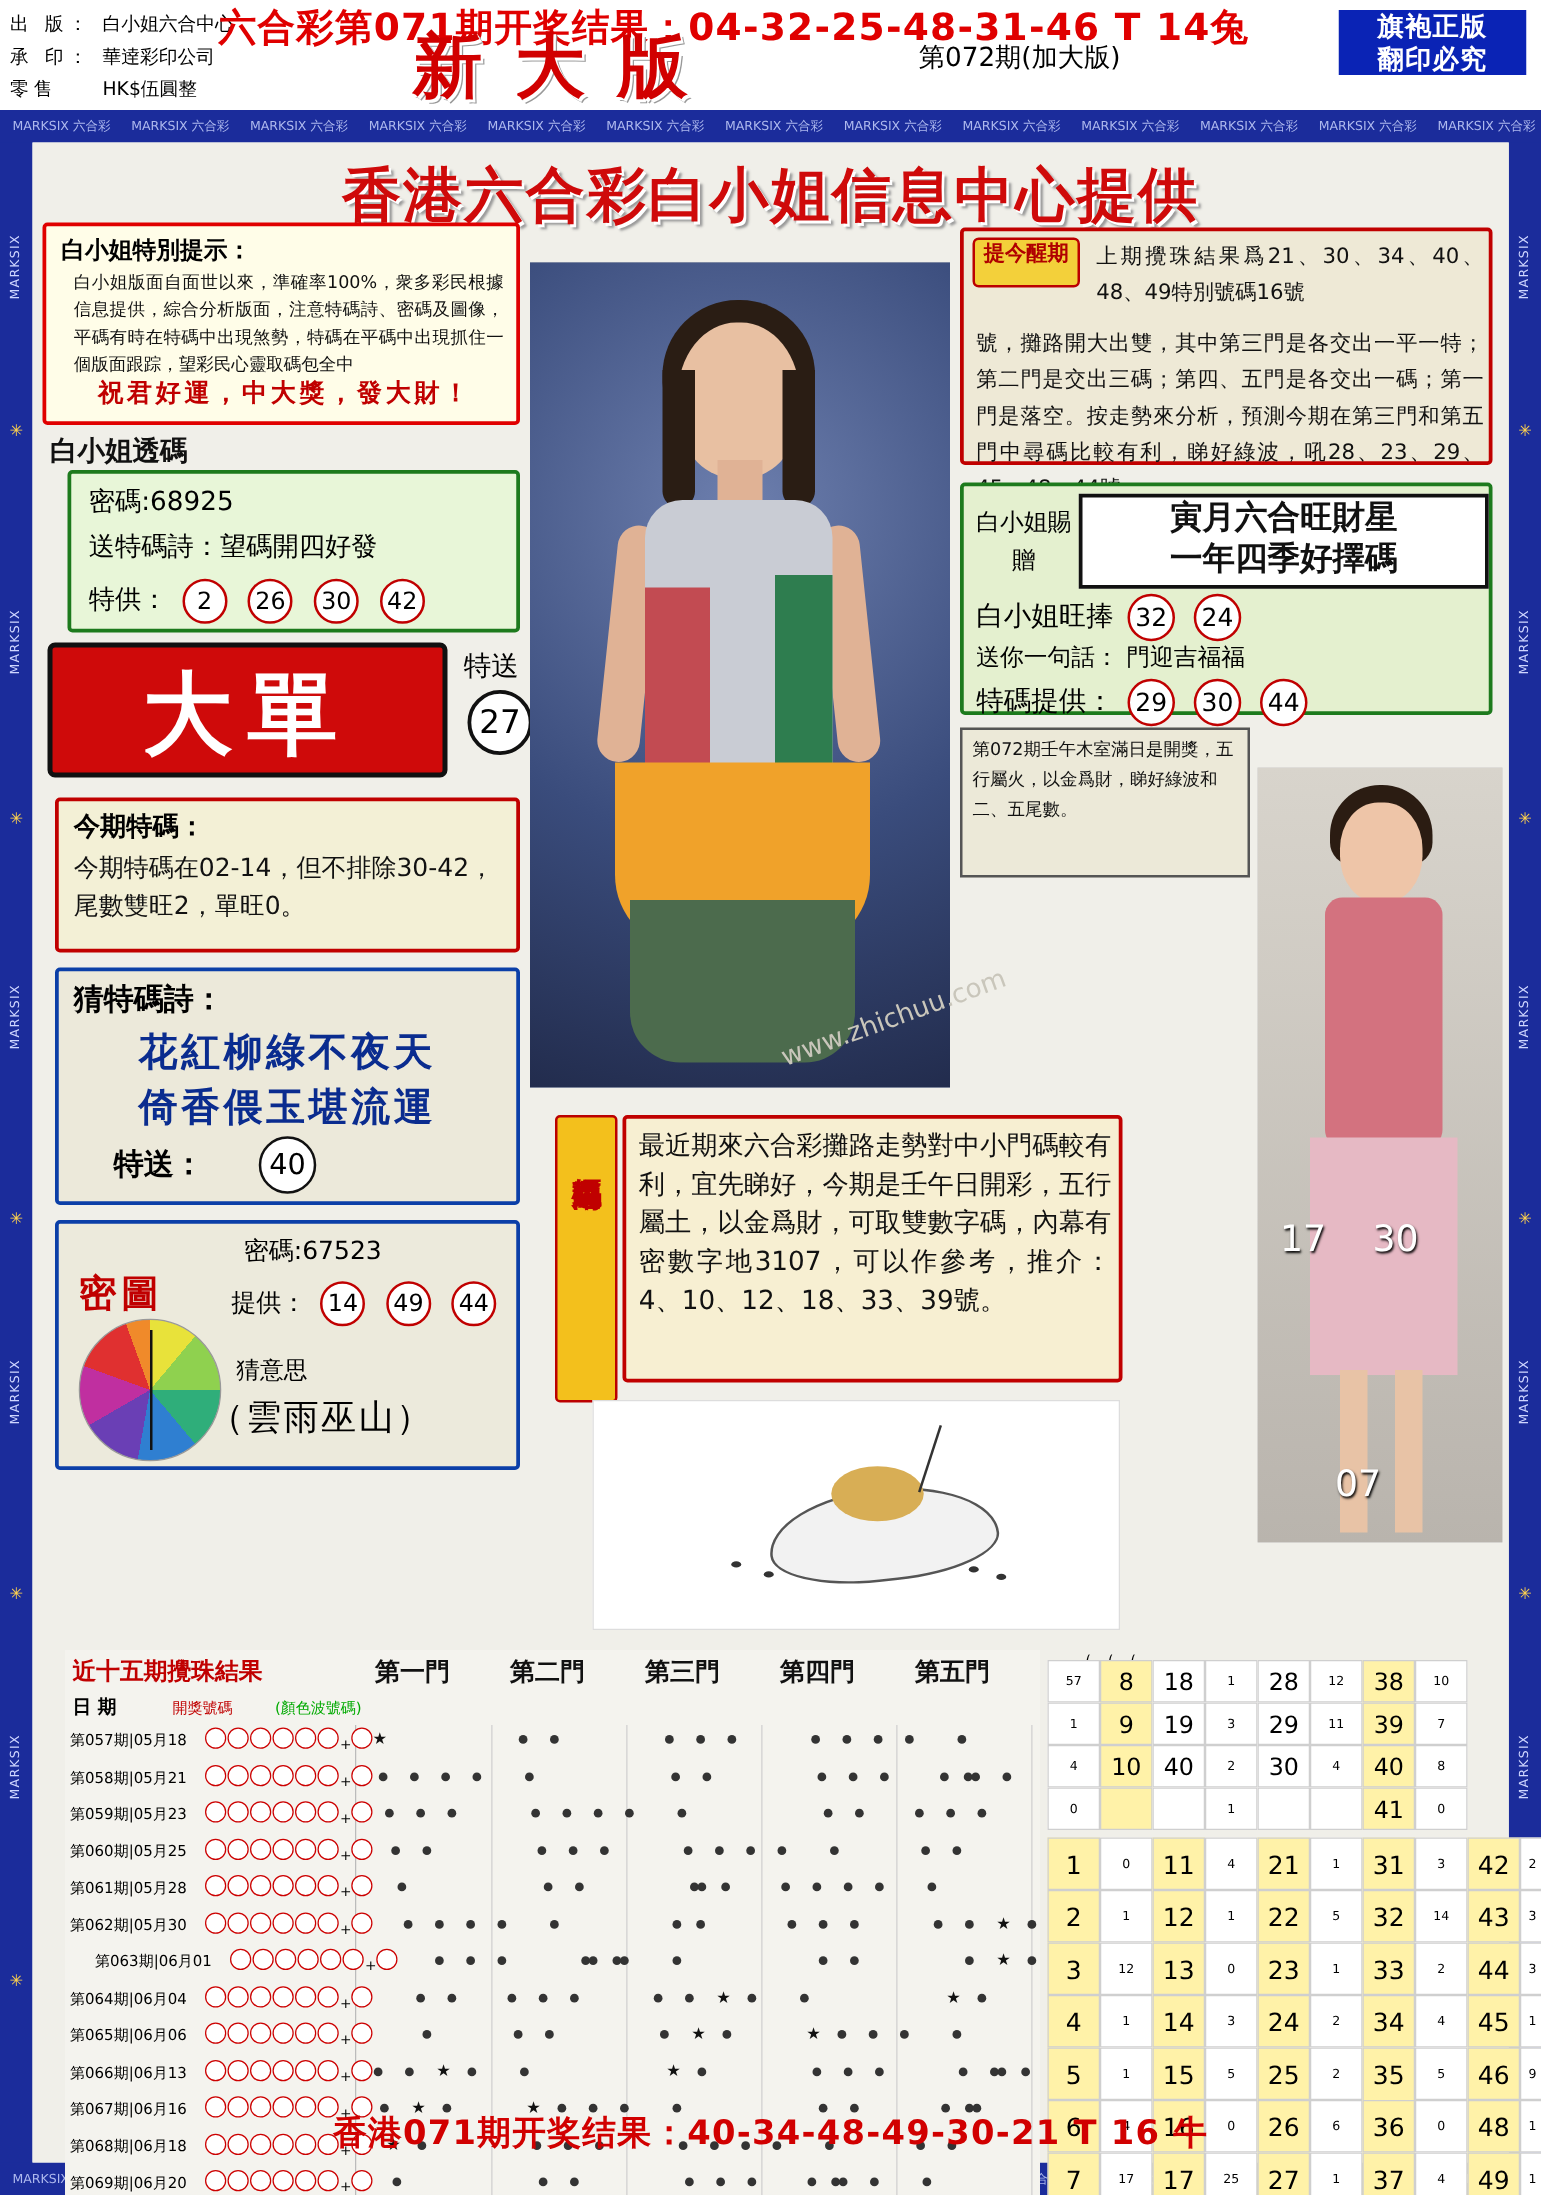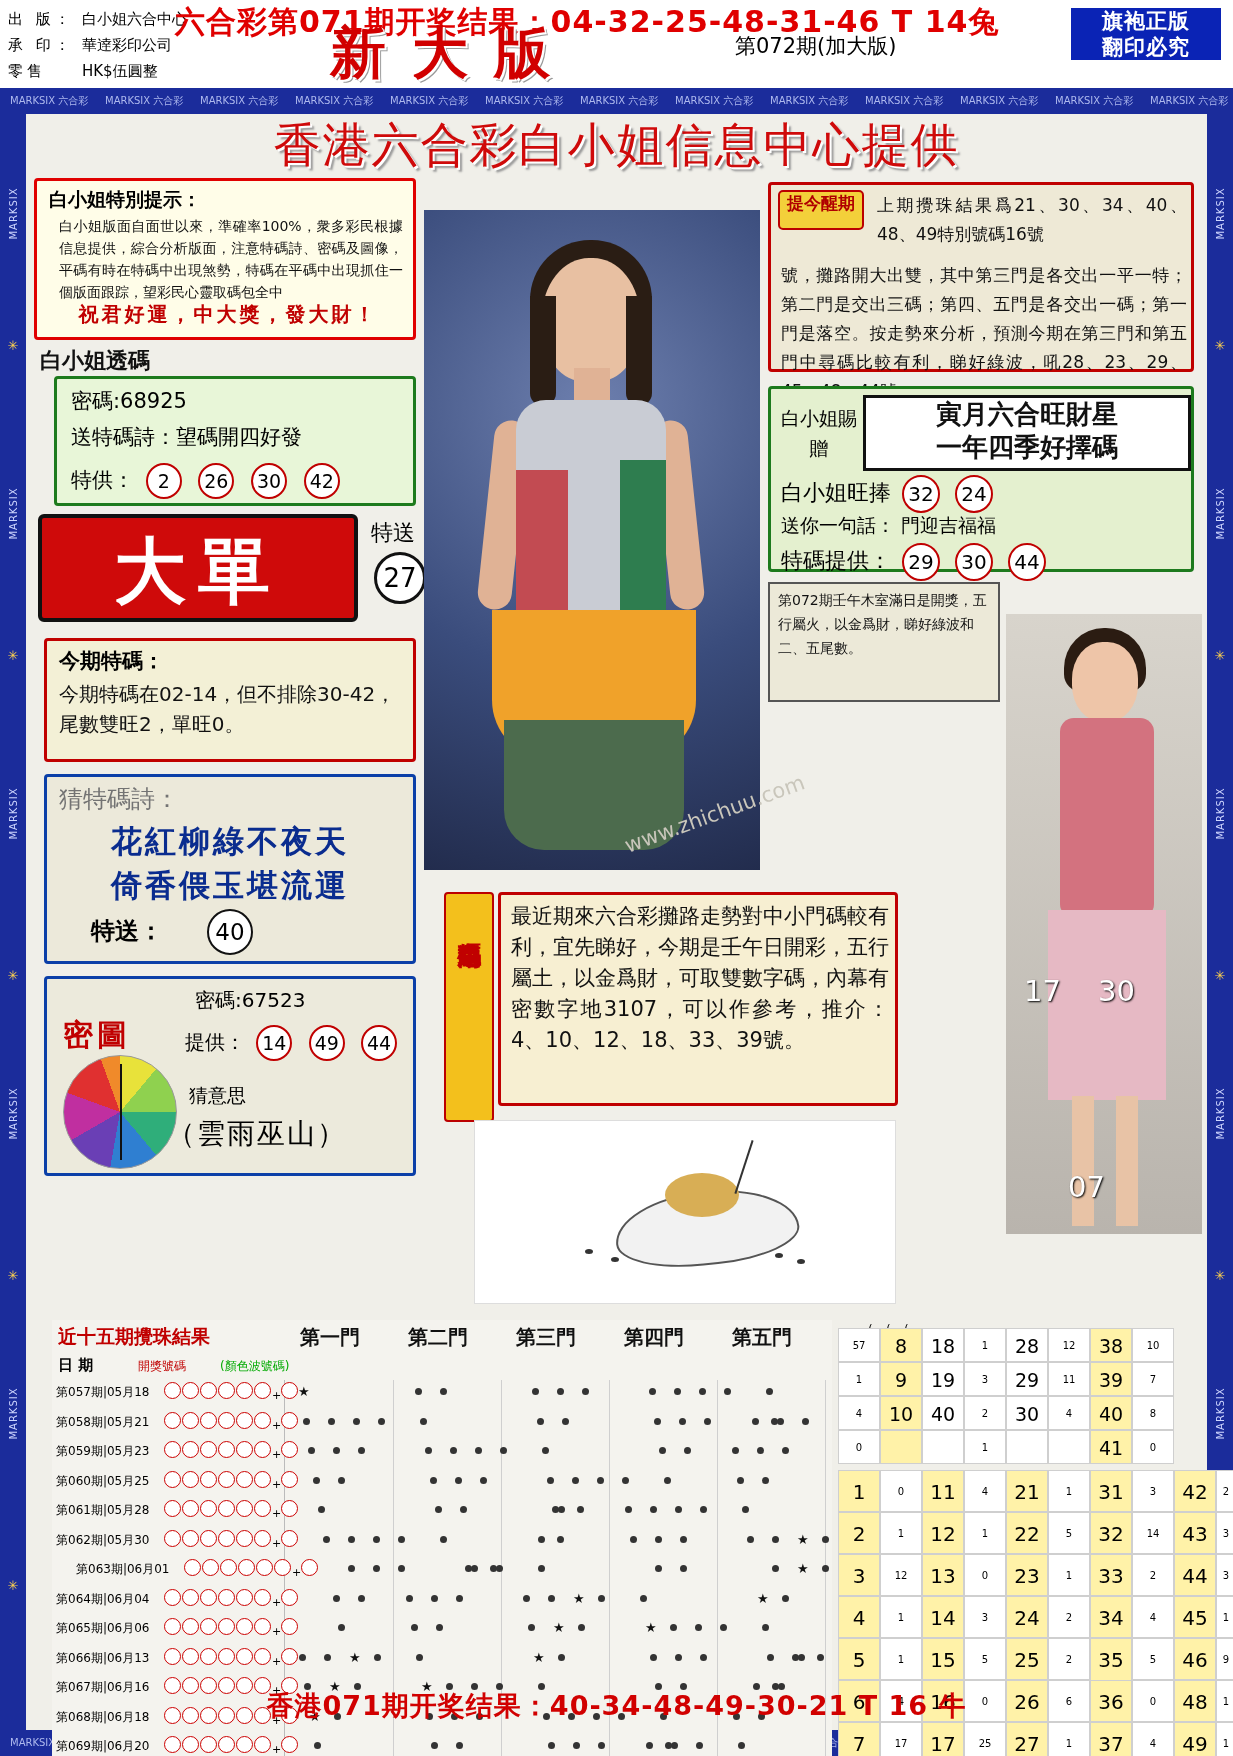--- a/index.html
+++ b/index.html
@@ -35,21 +35,21 @@
 
   
   .msbanner{position:absolute;left:0;width:1233px;height:26px;background:#1b2c9b;color:#aeb9ee;font-size:10px;}
   .msbanner.top{top:88px;}
   .msbanner.bottom{top:1730px;}
   .msbanner span{position:absolute;top:6px;}
 
   
   .body{position:absolute;left:26px;top:114px;width:1181px;height:1616px;background:#f0efe9;}
 
-  .maintitle{position:absolute;left:0;top:0;width:1181px;text-align:center;font-size:47px;font-weight:normal;
+  .maintitle{position:absolute;left:0;top:11px;width:1181px;text-align:center;font-size:47px;font-weight:bold;
     color:#cf0a0a;letter-spacing:2px;text-shadow:2px 2px 0 #ffffff,4px 4px 2px #999;font-family:"DejaVu Sans",sans-serif;}
 
   
   .box{position:absolute;box-sizing:border-box;}
   .tipbox{left:8px;top:64px;width:382px;height:162px;background:#fffde8;border:3px solid #e00000;border-radius:4px;}
   .tipbox .t{position:absolute;left:12px;top:6px;font-size:19px;color:#000;font-weight:bold;}
   .tipbox .p{position:absolute;left:22px;top:34px;width:344px;font-size:14px;line-height:22px;color:#111;text-align:justify;}
   .tipbox .bless{position:absolute;left:0;top:120px;width:382px;text-align:center;font-size:20px;color:#c00000;font-weight:bold;letter-spacing:3px;}
 
   .tmlabel{position:absolute;left:14px;top:232px;font-size:22px;font-weight:bold;color:#111;}
@@ -65,21 +65,21 @@
   .bigsingle .txt{position:absolute;left:0;top:6px;width:312px;text-align:center;font-size:72px;font-weight:bold;color:#ffffff;letter-spacing:12px;}
   .tesong{position:absolute;left:345px;top:404px;font-size:22px;color:#000;}
   .tesongball{position:absolute;left:348px;top:438px;width:46px;height:46px;border-radius:50%;border:3px solid #111;
     background:#fff;color:#000;font-size:26px;line-height:46px;text-align:center;}
 
   .thisterm{left:18px;top:524px;width:372px;height:124px;background:#f3f0d6;border:3px solid #c00000;border-radius:4px;}
   .thisterm .h{position:absolute;left:12px;top:6px;font-size:21px;color:#000;font-weight:bold;}
   .thisterm .p{position:absolute;left:12px;top:38px;width:346px;font-size:20px;line-height:30px;color:#111;}
 
   .guessbox{left:18px;top:660px;width:372px;height:190px;background:#ece9da;border:3px solid #0b3fa8;border-radius:4px;}
-  .guessbox .h{position:absolute;left:12px;top:6px;font-size:24px;color:#737373;font-weight:normal;}
+  .guessbox .h{position:absolute;left:12px;top:6px;font-size:24px;color:#000000;font-weight:bold;}
   .guessbox .v1{position:absolute;left:0;top:44px;width:366px;text-align:center;font-size:31px;color:#0a2c8f;font-weight:bold;letter-spacing:3px;}
   .guessbox .v2{position:absolute;left:0;top:88px;width:366px;text-align:center;font-size:31px;color:#0a2c8f;font-weight:bold;letter-spacing:3px;}
   .guessbox .s{position:absolute;left:44px;top:138px;font-size:24px;color:#000;font-weight:bold;}
   .guessbox .sb{position:absolute;left:160px;top:132px;width:42px;height:42px;border-radius:50%;border:2px solid #111;
     background:#fff;font-size:23px;line-height:42px;text-align:center;color:#000;}
 
   .mitu{left:18px;top:862px;width:372px;height:200px;background:#eceadc;border:3px solid #0b3fa8;border-radius:4px;}
   .mitu .h{position:absolute;left:16px;top:36px;font-size:30px;color:#c00000;font-weight:bold;letter-spacing:4px;}
   .mitu .mm{position:absolute;left:148px;top:8px;font-size:20px;color:#000;}
   .mitu .prov{position:absolute;left:138px;top:46px;font-size:20px;color:#000;}

